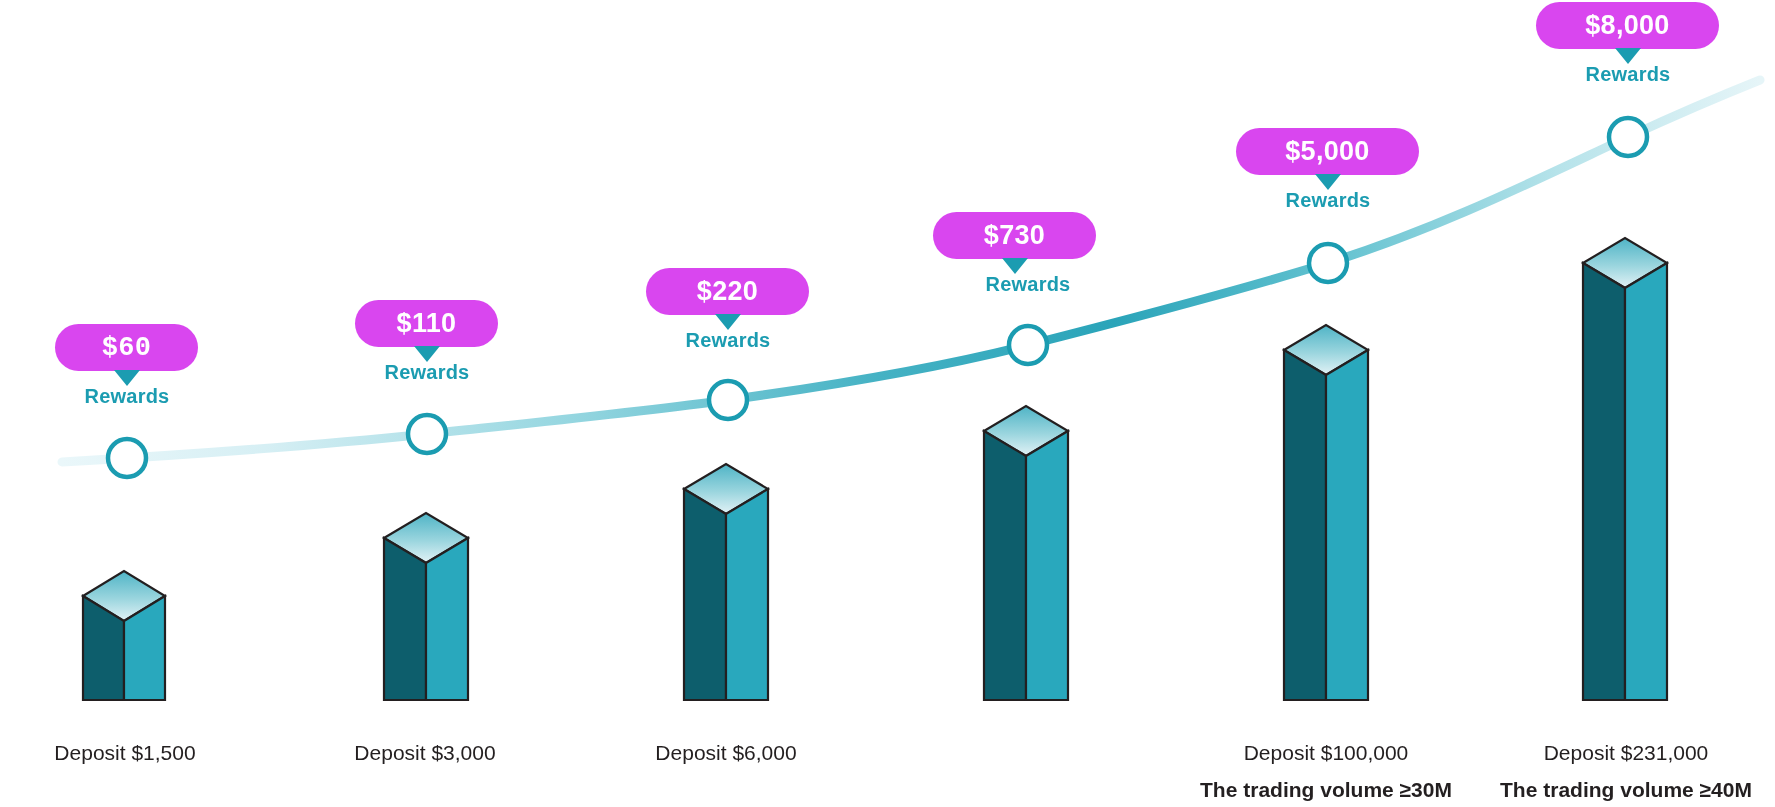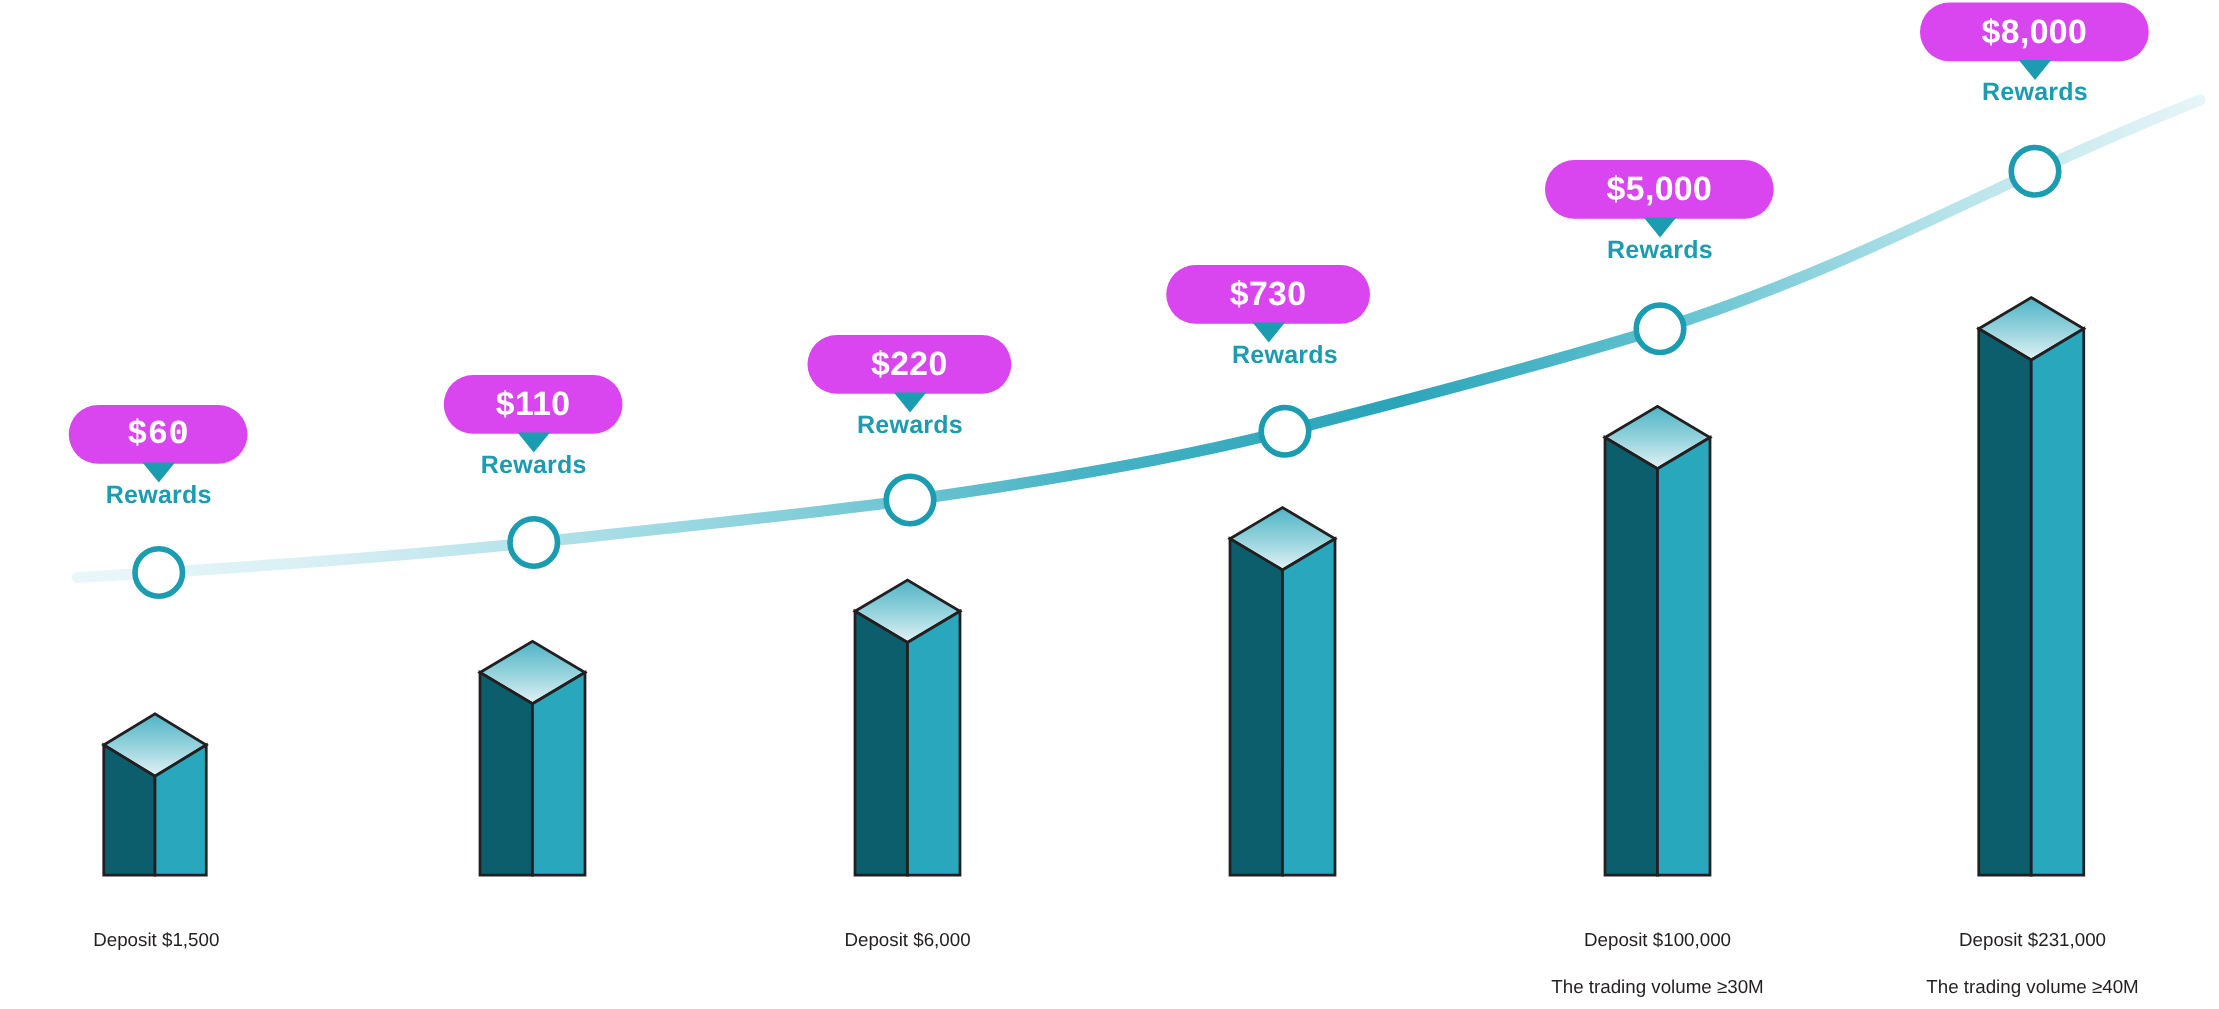--- a/index.html
+++ b/index.html
@@ -51,27 +51,27 @@
     font-size:20px;
     font-weight:bold;
     white-space:nowrap;
     text-align:center;
     letter-spacing:.2px;
   }
   
   .cap{
     position:absolute;
     color:#231f20;
-    font-size:15px;
+    font-size:21px;
     font-weight:400;
     white-space:nowrap;
     text-align:center;
     line-height:37px;
   }
-  .cap .l2{display:block;}
+  .cap .l2{display:block;font-weight:bold;}
 </style>
 </head>
 <body>
 
 <div id="stage">
 
   <svg class="layer" id="svg-bars" viewBox="0 0 1775 807">
     <defs>
       <linearGradient id="topGrad" x1="0" y1="0" x2="0" y2="1">
         <stop offset="0%" stop-color="#4fb4c6"></stop>
@@ -159,20 +159,24 @@
     <div class="rewards" style="left:327px;top:361px;width:200px;">Rewards</div>
     <div class="rewards" style="left:628px;top:329px;width:200px;">Rewards</div>
     <div class="rewards" style="left:928px;top:273px;width:200px;">Rewards</div>
     <div class="rewards" style="left:1228px;top:189px;width:200px;">Rewards</div>
     <div class="rewards" style="left:1528px;top:63px;width:200px;">Rewards</div>
 
     <div class="cap" style="left:0px;top:734px;width:250px;">
       <span>Deposit $1,500</span>
       <span class="l2"></span>
     </div>
+    <div class="cap" style="left:300px;top:734px;width:250px;">
+      <span>Deposit $3,000</span>
+      <span class="l2"></span>
+    </div>
     <div class="cap" style="left:601px;top:734px;width:250px;">
       <span>Deposit $6,000</span>
       <span class="l2"></span>
     </div>
     <div class="cap" style="left:1171px;top:734px;width:310px;">
       <span>Deposit $100,000</span>
       <span class="l2">The trading volume ≥30M</span>
     </div>
     <div class="cap" style="left:1471px;top:734px;width:310px;">
       <span>Deposit $231,000</span>

